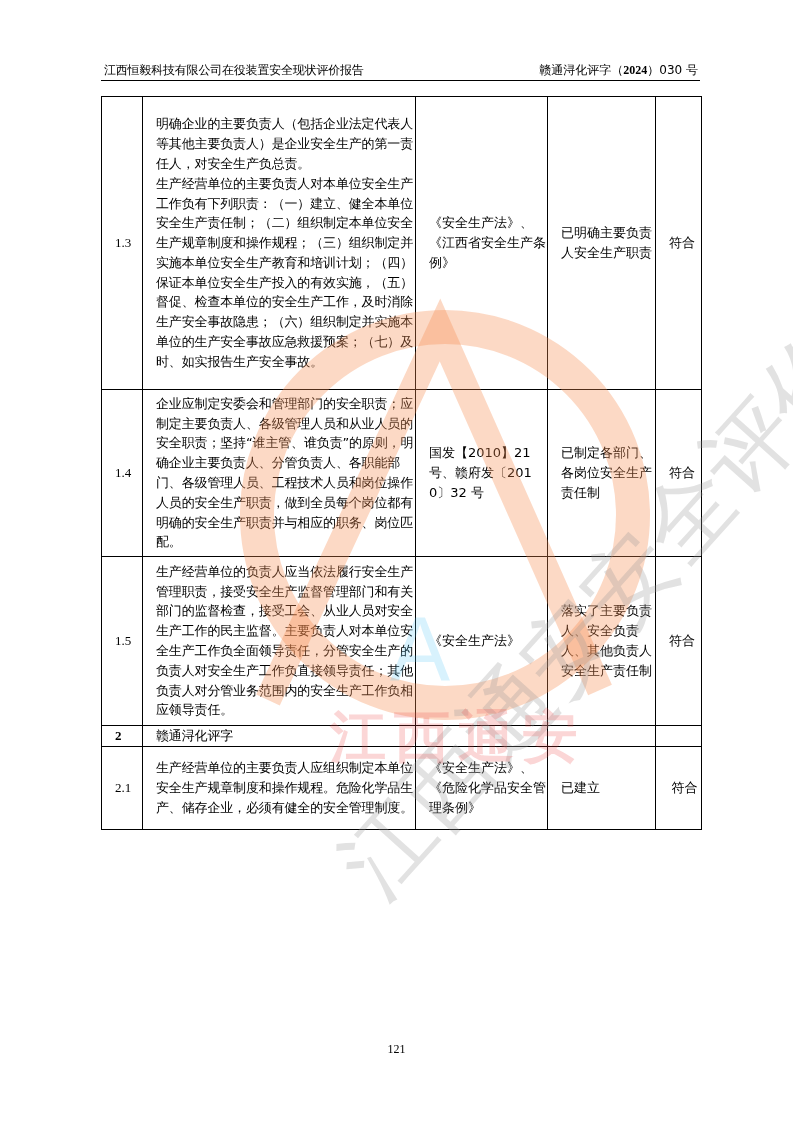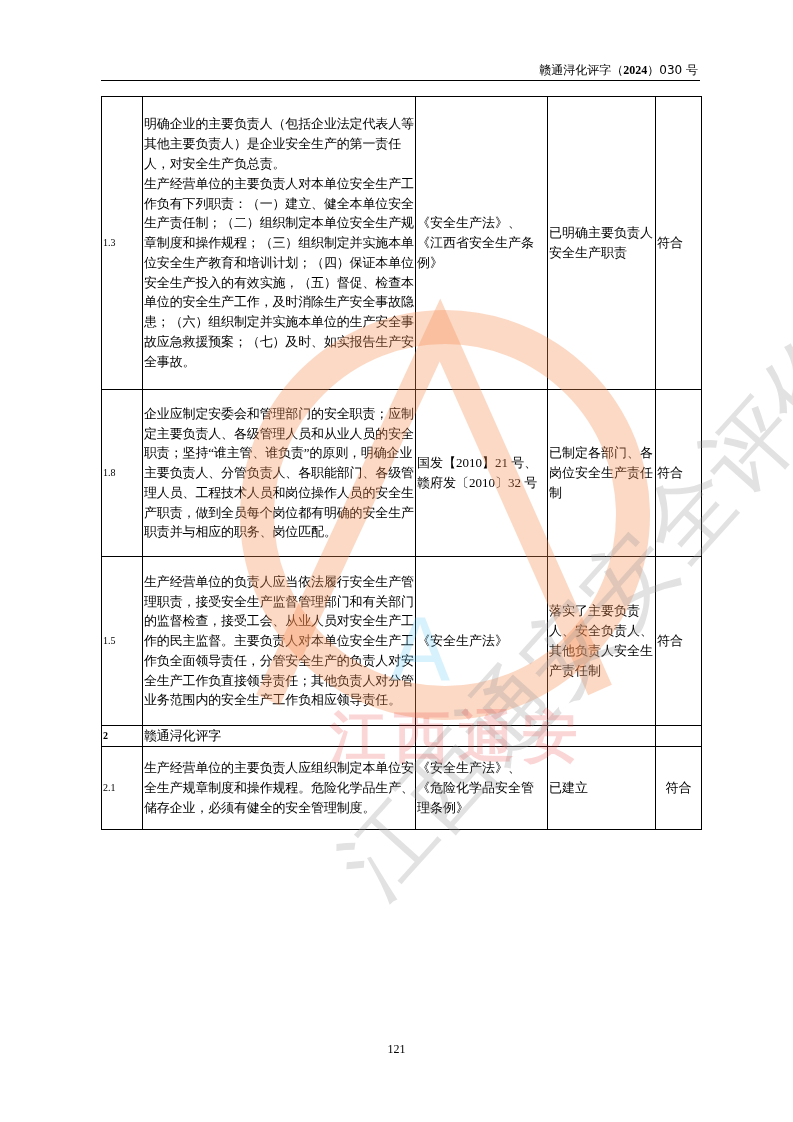--- a/index.html
+++ b/index.html
@@ -12,22 +12,22 @@
     border-bottom: 1px solid #000; font-size: 12px; line-height: 14px;
   }
   .header .left { position: absolute; left: 3px; top: 0; letter-spacing: -0.2px; }
   .header .right { position: absolute; right: 2px; top: 0; }
   .header .right b { font-family: "Liberation Serif", serif; font-weight: bold; }
   table.main {
     position: absolute; left: 101px; top: 96px; width: 600px;
     border-collapse: collapse; table-layout: fixed; font-size: 13px; line-height: 19.8px;
     z-index: 1;
   }
-  table.main td { border: 1px solid #000; padding: 0 1px 0 1px; vertical-align: middle; word-break: break-all; font-family: Liberation Serif, serif; }
-  td.num { font-family: "Liberation Serif", serif; font-size: 10px; padding-left: 2px; }
+  table.main td { border: 1px solid #000; padding: 0 1px 0 13px; vertical-align: middle; word-break: break-all; }
+  td.num { font-family: "Liberation Serif", serif; font-size: 13px; padding-left: 2px; }
   td.num.bold { font-weight: bold; }
   td.center { text-align: center; }
   td.text { letter-spacing: -0.15px; }
   .pageno {
     position: absolute; left: 0; width: 793px; top: 1042px; text-align: center;
     font-family: "Liberation Serif", serif; font-size: 12px;
   }
   .wm { position: absolute; pointer-events: none; z-index: 2; }
   .wm-ring {
     left: 240px; top: 310px; width: 410px; height: 410px; border-radius: 50%;
@@ -39,20 +39,21 @@
   }
   .wm-text-gray {
     left: 180px; top: 420px; font-size: 90px; color: rgba(150,150,150,0.28);
     transform: rotate(-48deg); transform-origin: center; white-space: nowrap;
   }
 </style>
 </head>
 <body>
 
 <div class="header">
+  <span class="left">江西恒毅科技有限公司在役装置安全现状评价报告</span>
   <span class="right"><span>赣通浔化评字（</span><b>2024</b><span>）030 号</span></span>
 </div>
 
 <table class="main">
   <colgroup>
     <col style="width:41px">
     <col style="width:273px">
     <col style="width:132px">
     <col style="width:108px">
     <col style="width:46px">
@@ -62,21 +63,21 @@
     <td class="num">1.3</td>
     <td class="text">
       <div>明确企业的主要负责人（包括企业法定代表人等其他主要负责人）是企业安全生产的第一责任人，对安全生产负总责。</div>
       <div>生产经营单位的主要负责人对本单位安全生产工作负有下列职责：（一）建立、健全本单位安全生产责任制；（二）组织制定本单位安全生产规章制度和操作规程；（三）组织制定并实施本单位安全生产教育和培训计划；（四）保证本单位安全生产投入的有效实施，（五）督促、检查本单位的安全生产工作，及时消除生产安全事故隐患；（六）组织制定并实施本单位的生产安全事故应急救援预案；（七）及时、如实报告生产安全事故。</div>
     </td>
     <td>《安全生产法》、《江西省安全生产条例》</td>
     <td>已明确主要负责人安全生产职责</td>
     <td>符合</td>
   </tr>
   <tr style="height:167px">
-    <td class="num">1.8</td>
+    <td class="num">1.4</td>
     <td class="text">企业应制定安委会和管理部门的安全职责；应制定主要负责人、各级管理人员和从业人员的安全职责；坚持“谁主管、谁负责”的原则，明确企业主要负责人、分管负责人、各职能部门、各级管理人员、工程技术人员和岗位操作人员的安全生产职责，做到全员每个岗位都有明确的安全生产职责并与相应的职务、岗位匹配。</td>
     <td>国发【2010】21 号、赣府发〔2010〕32 号</td>
     <td>已制定各部门、各岗位安全生产责任制</td>
     <td>符合</td>
   </tr>
   <tr style="height:169px">
     <td class="num">1.5</td>
     <td class="text">生产经营单位的负责人应当依法履行安全生产管理职责，接受安全生产监督管理部门和有关部门的监督检查，接受工会、从业人员对安全生产工作的民主监督。主要负责人对本单位安全生产工作负全面领导责任，分管安全生产的负责人对安全生产工作负直接领导责任；其他负责人对分管业务范围内的安全生产工作负相应领导责任。</td>
     <td>《安全生产法》</td>
     <td>落实了主要负责人、安全负责人、其他负责人安全生产责任制</td>

